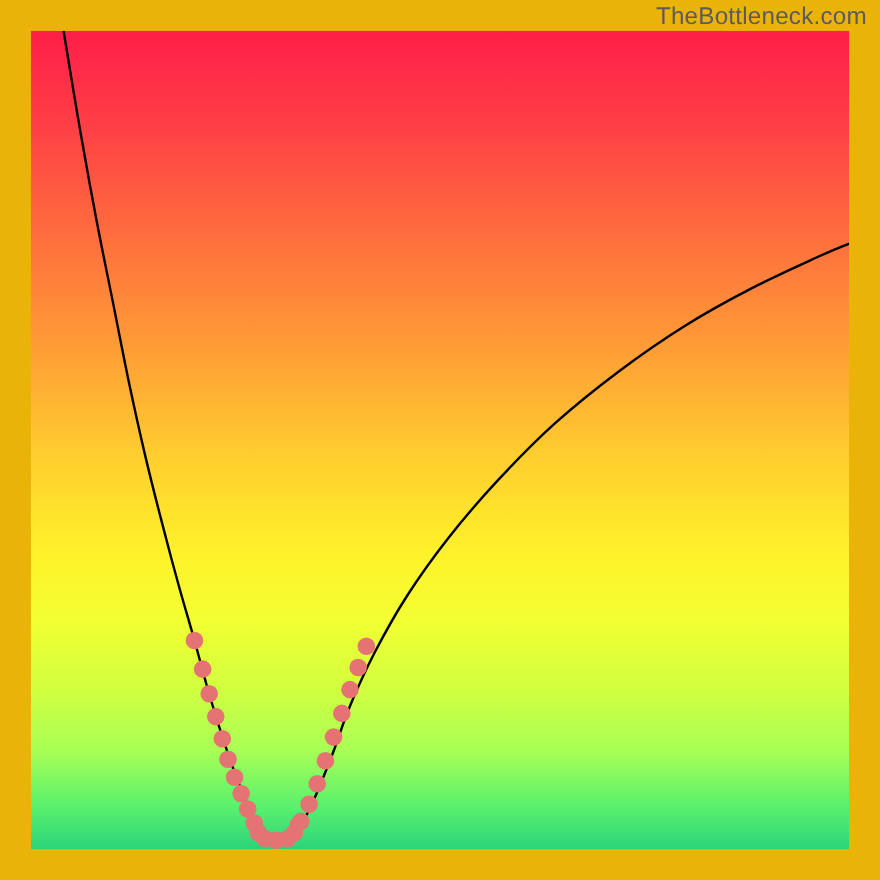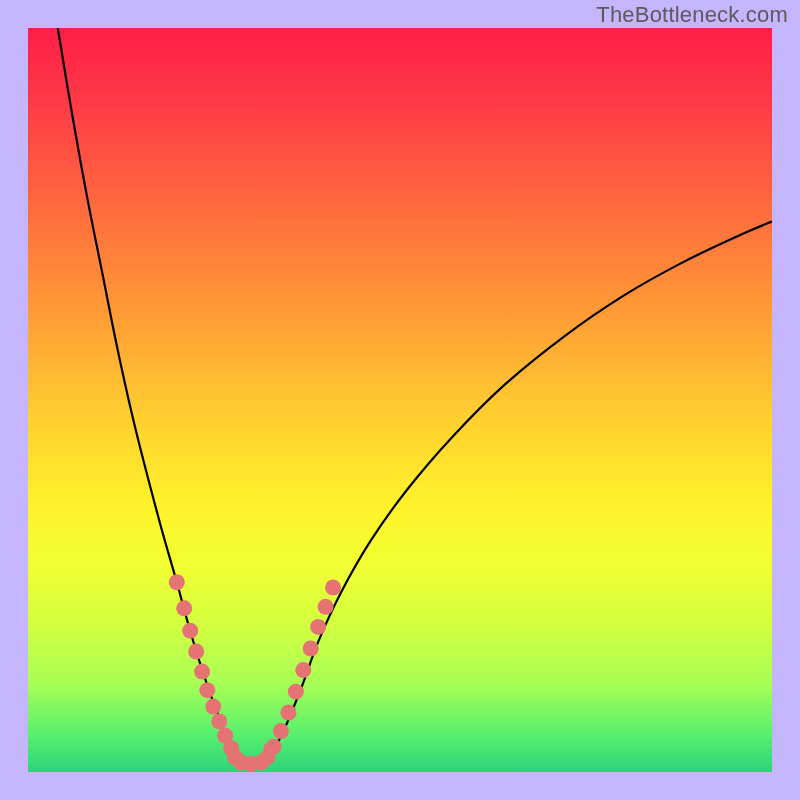--- a/index.html
+++ b/index.html
@@ -10,21 +10,21 @@
     overflow: hidden;
     background: #000;
     font-family: Arial, Helvetica, sans-serif;
   }
   .frame {
     position: absolute;
     top: 0;
     left: 0;
     width: 800px;
     height: 800px;
-    background: #c4b5fd;
+    background: #eab308;
   }
   .plot-area {
     position: absolute;
     top: 28px;
     left: 28px;
     width: 744px;
     height: 744px;
     overflow: hidden;
   }
   .gradient-bg {

